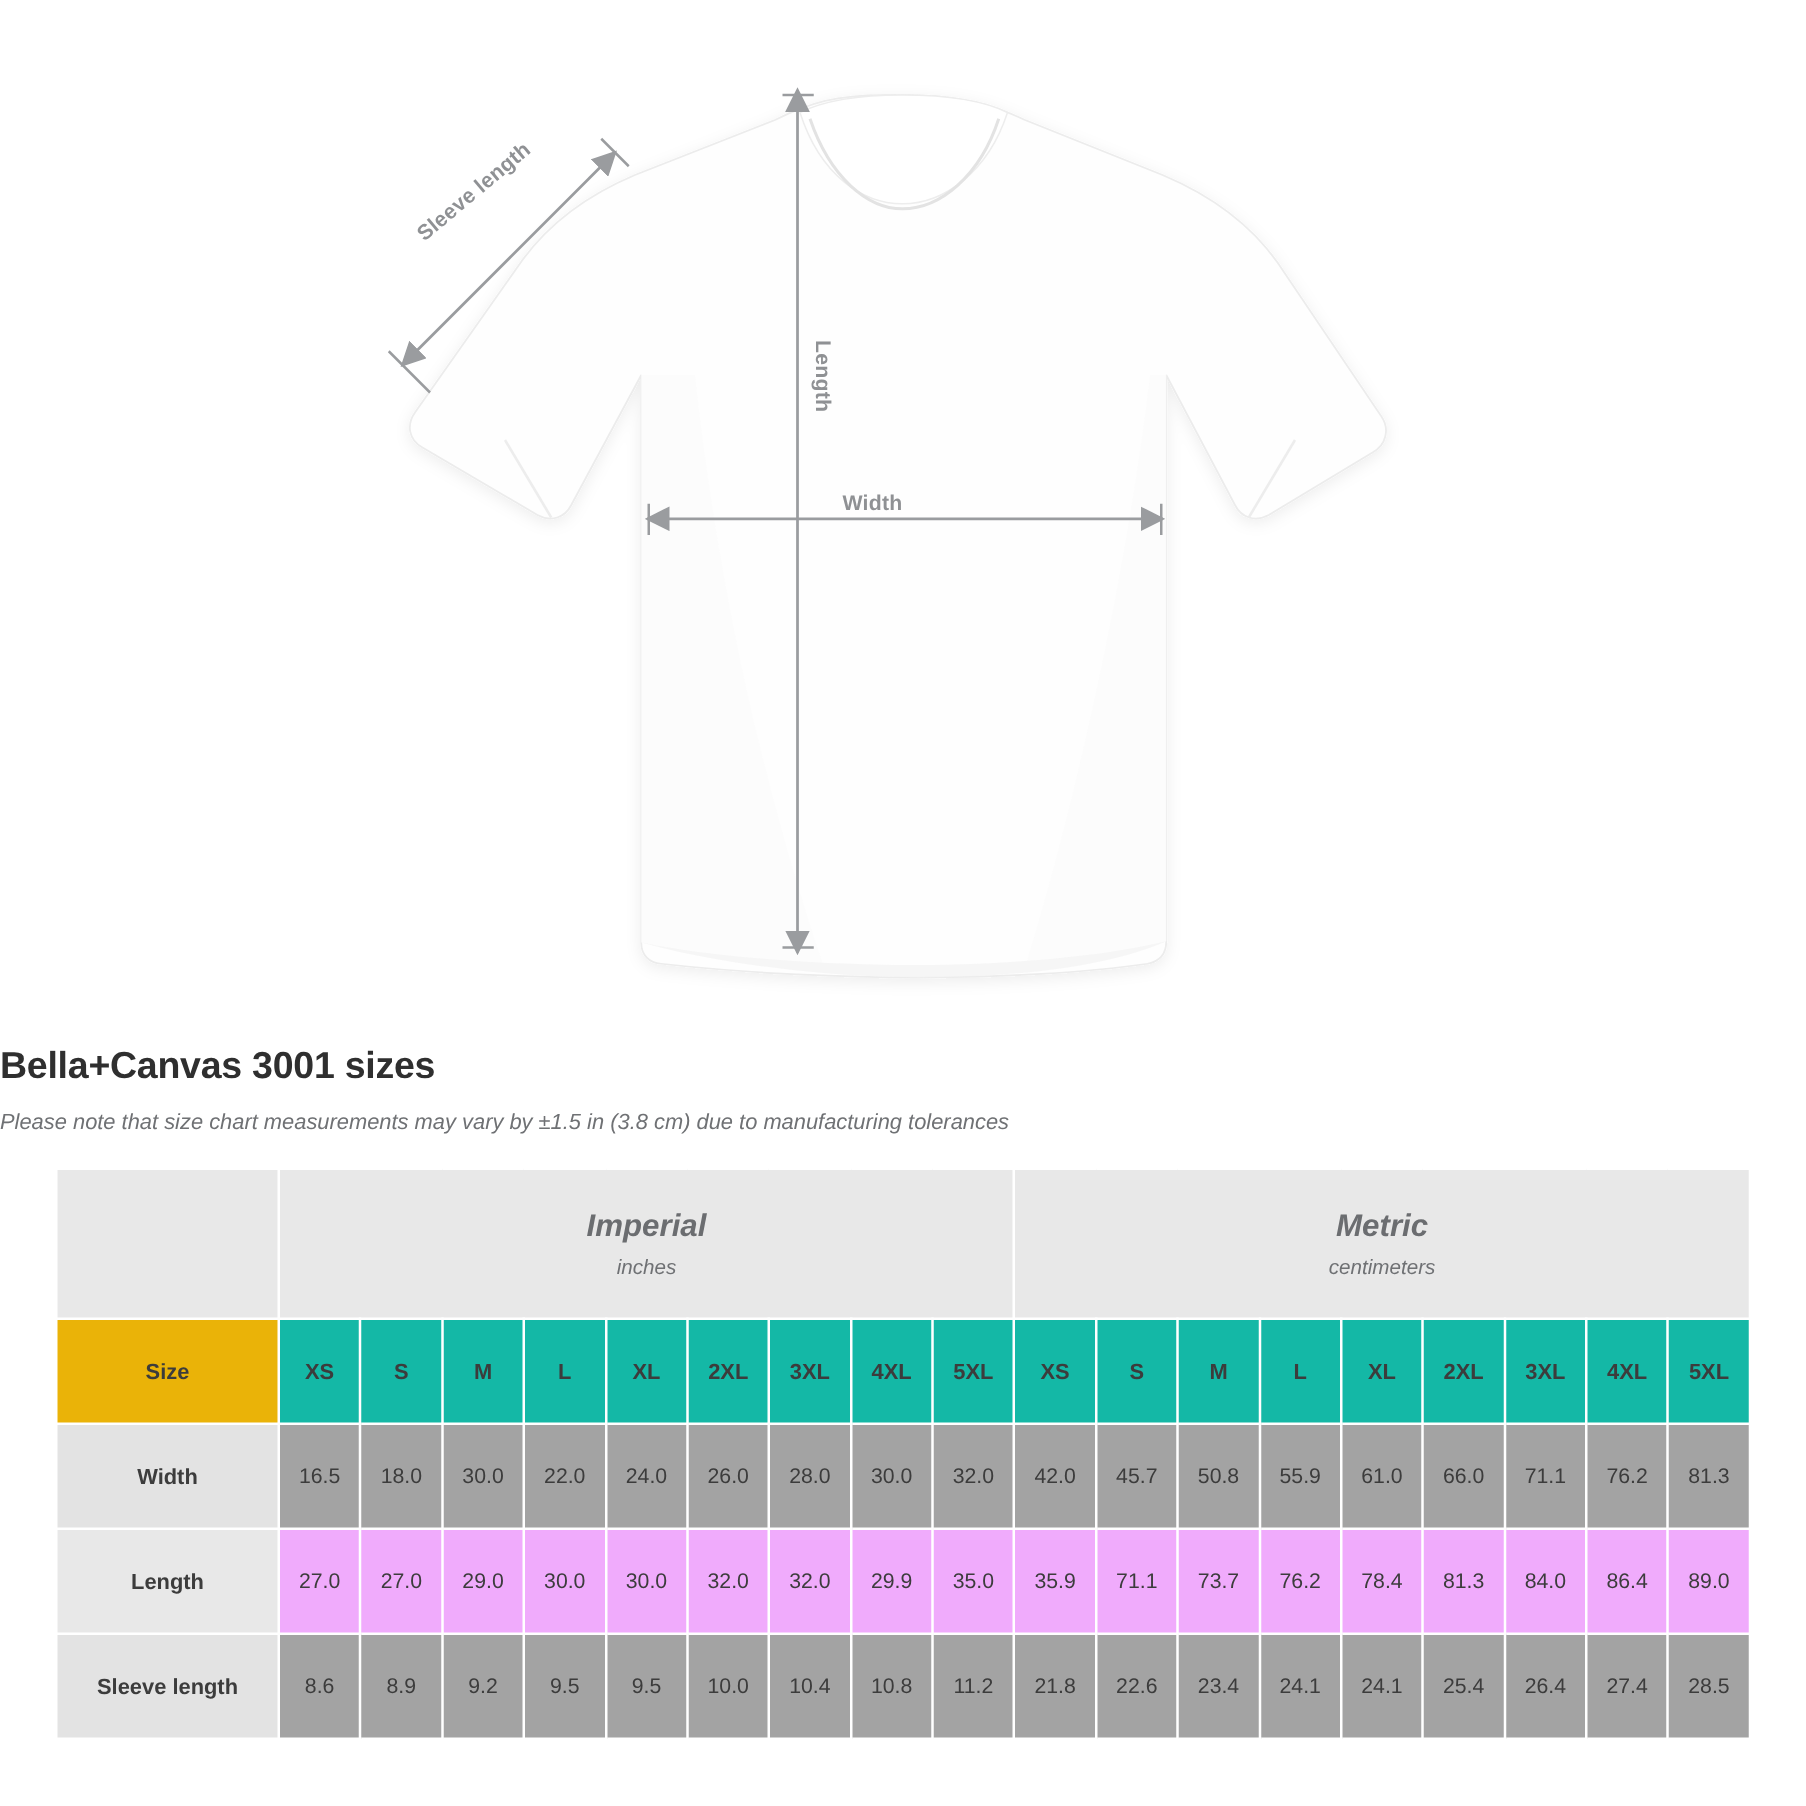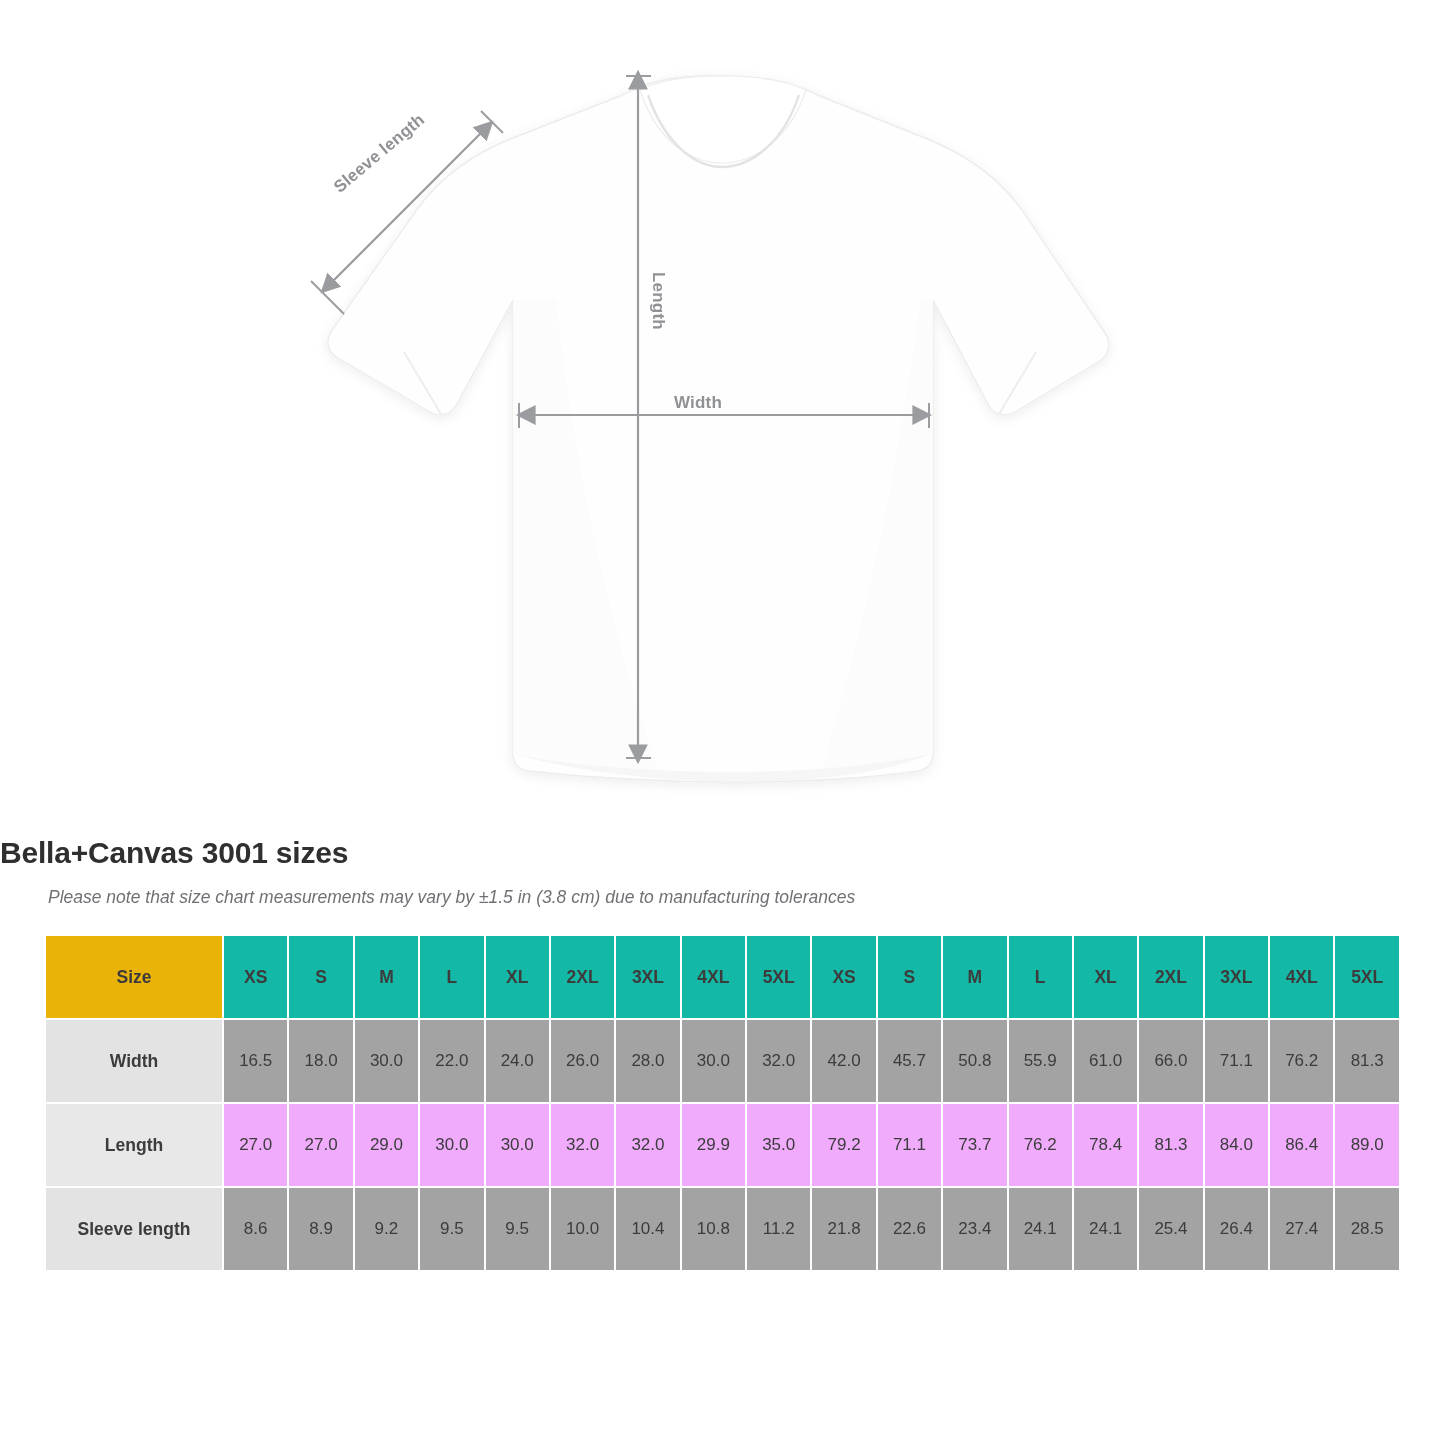--- a/index.html
+++ b/index.html
@@ -65,21 +65,20 @@
     font-weight: bold;
     color: #2f2f2f;
     margin: 0;
     letter-spacing: -0.2px;
   }
   .chart-note {
     font-size: 17.5px;
     font-style: italic;
     color: #6f7174;
     margin-top: 17px;
-    padding-left: 48px;
   }
 
   
   .table-wrap {
     margin: 26px 44px 0 44px;
     width: 1357px;
   }
   table.size-table {
     border-collapse: collapse;
     table-layout: fixed;
@@ -237,20 +236,31 @@
     <div class="chart-note">Please note that size chart measurements may vary by ±1.5 in (3.8 cm) due to manufacturing tolerances</div>
   </div>
 
   <div class="table-wrap">
     <table class="size-table">
       <colgroup>
         <col style="width:178px">
         <col span="18">
       </colgroup>
       <tbody>
+        <tr>
+          <td class="unit-head corner-cell"></td>
+          <td class="unit-head" colspan="9">
+            <div class="unit-name">Imperial</div>
+            <div class="unit-sub">inches</div>
+          </td>
+          <td class="unit-head" colspan="9">
+            <div class="unit-name">Metric</div>
+            <div class="unit-sub">centimeters</div>
+          </td>
+        </tr>
 
         <tr class="row-size">
           <td class="row-head">Size</td>
           <td class="size-label">XS</td>
           <td class="size-label">S</td>
           <td class="size-label">M</td>
           <td class="size-label">L</td>
           <td class="size-label">XL</td>
           <td class="size-label">2XL</td>
           <td class="size-label">3XL</td>
@@ -293,21 +303,21 @@
           <td class="row-head">Length</td>
           <td class="cell-val">27.0</td>
           <td class="cell-val">27.0</td>
           <td class="cell-val">29.0</td>
           <td class="cell-val">30.0</td>
           <td class="cell-val">30.0</td>
           <td class="cell-val">32.0</td>
           <td class="cell-val">32.0</td>
           <td class="cell-val">29.9</td>
           <td class="cell-val">35.0</td>
-          <td class="cell-val">79.2</td>
+          <td class="cell-val">35.9</td>
           <td class="cell-val">71.1</td>
           <td class="cell-val">73.7</td>
           <td class="cell-val">76.2</td>
           <td class="cell-val">78.4</td>
           <td class="cell-val">81.3</td>
           <td class="cell-val">84.0</td>
           <td class="cell-val">86.4</td>
           <td class="cell-val">89.0</td>
         </tr>
 

